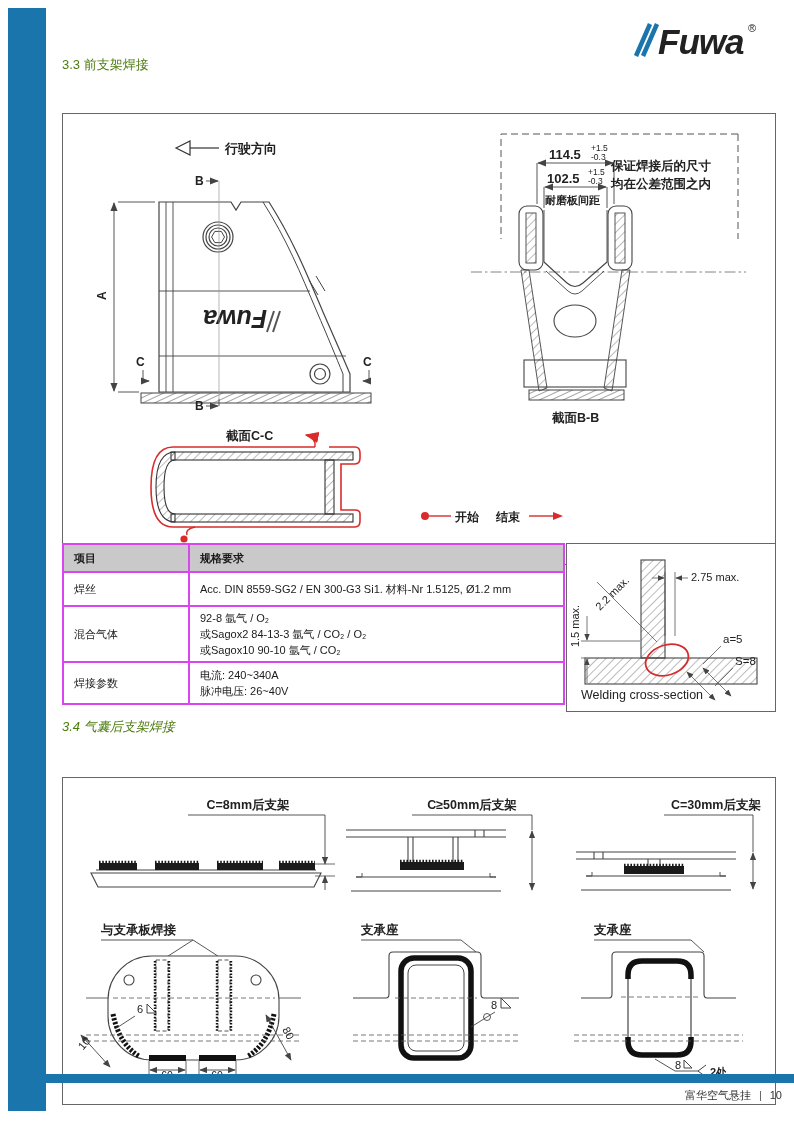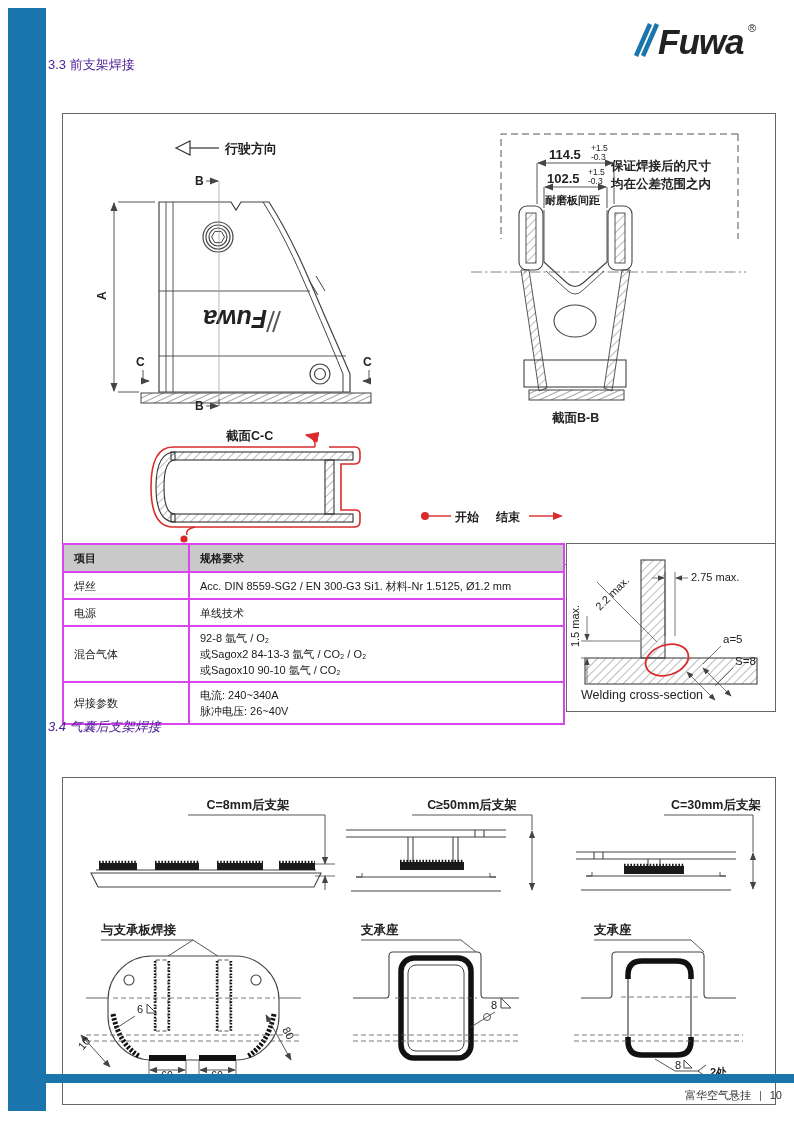--- a/index.html
+++ b/index.html
@@ -1,20 +1,20 @@
 <!DOCTYPE html>
 <html><head>
 <meta charset="utf-8">
 <style>
   html,body{margin:0;padding:0;background:#e9e9e9;}
   .page{position:relative;width:794px;height:1123px;background:#fff;overflow:hidden;
         font-family:"Liberation Sans",sans-serif;margin:0 auto;}
   .leftbar{position:absolute;left:8px;top:8px;width:38px;height:1103px;}
   .logo-svg{position:absolute;left:624px;top:16px;}
-  .sec-title{position:absolute;left:48px;font-size:13px;color:#4c1d95;}
+  .sec-title{position:absolute;left:62px;font-size:13px;color:#4d7c0f;}
   .figbox{position:absolute;left:62px;border:1px solid #666;background:#fff;margin-top:33px;}
   #box1{top:80px;width:712px;height:450px;}
   #box2{top:744px;width:712px;height:326px;}
   .spec-table{position:absolute;left:62px;top:543px;width:503px;border-collapse:collapse;
               font-size:11px;color:#1a1a1a;table-layout:fixed;}
   .spec-table td{border:2px solid #d946ef;padding:3px 10px;vertical-align:middle;line-height:16px;}
   .spec-table tr.thead td{background:#c9c9c9;font-weight:bold;height:20px;}
   .weldbox{position:absolute;left:566px;top:543px;width:208px;height:167px;border:1px solid #666;background:#fff;}
   svg text{font-family:"Liberation Sans",sans-serif;stroke:none;fill:#222;}
   .botbar{position:absolute;left:38px;right:0;top:1074px;height:9px;}
@@ -168,30 +168,24 @@
   <table class="spec-table">
     <colgroup>
         <col style="width:126px">
         <col>
       </colgroup>
     <tbody>
         <tr class="thead">
       <td>项目</td>
       <td>规格要求</td>
     </tr>
-    <tr style="height:27px;">
+    <tr style="height:34px;">
       <td>焊丝</td>
       <td>
             <div>Acc. DIN 8559-SG2 / EN 300-G3 Si1. 材料-Nr 1.5125, Ø1.2 mm</div>
-          </td>
-    </tr>
-    <tr style="height:27px;">
-      <td>电源</td>
-      <td>
-            <div>单线技术</div>
           </td>
     </tr>
     <tr style="height:53px;">
       <td>混合气体</td>
       <td>
         <div>92-8 氩气 / O₂</div>
         <div>或Sagox2 84-13-3 氩气 / CO₂ / O₂</div>
         <div>或Sagox10 90-10 氩气 / CO₂</div>
       </td>
     </tr>

